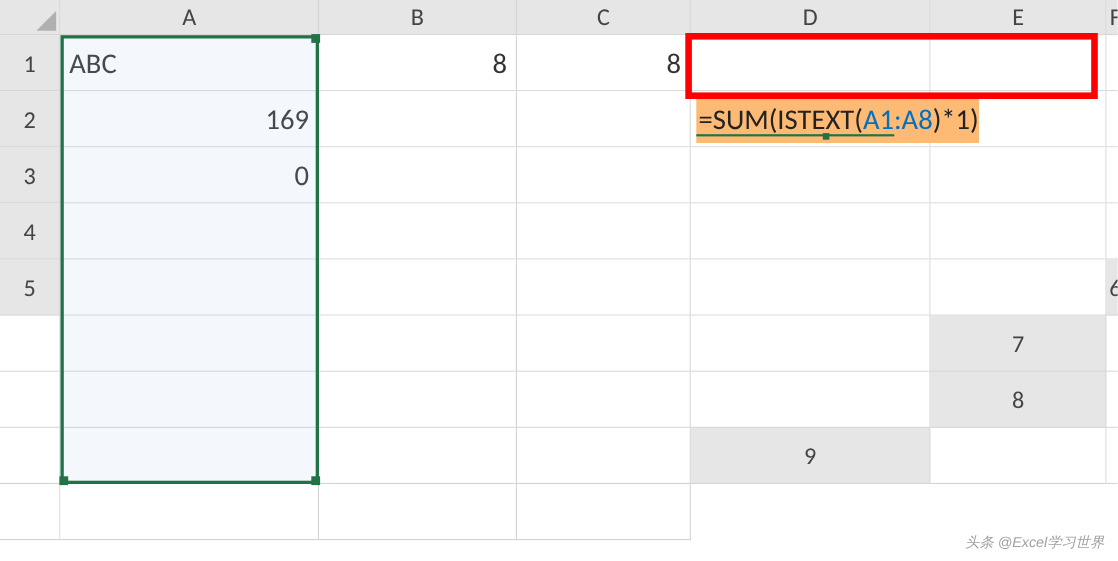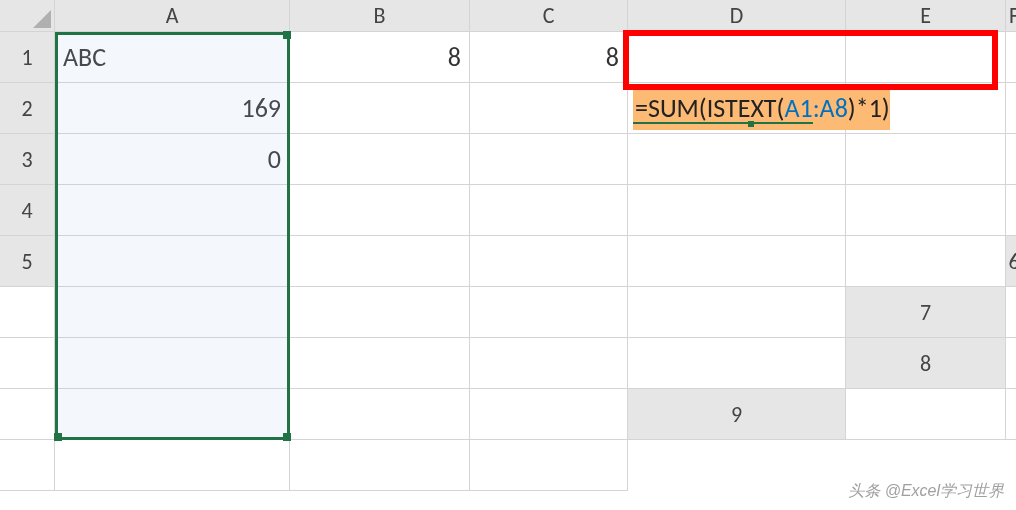--- a/index.html
+++ b/index.html
@@ -125,21 +125,21 @@
     position: absolute;
     width: 6px; height: 6px;
     background: #217346;
     left: 115px;
     bottom: 3px;
   }
   .watermark {
     position: absolute;
     right: 12px;
     bottom: 8px;
-    font-size: 16px;
+    font-size: 13px;
     color: rgba(80,80,80,0.55);
     font-style: italic;
     z-index: 10;
     font-family: "Microsoft YaHei", sans-serif;
   }
 </style>
 </head>
 <body>
 
 <div class="grid">

